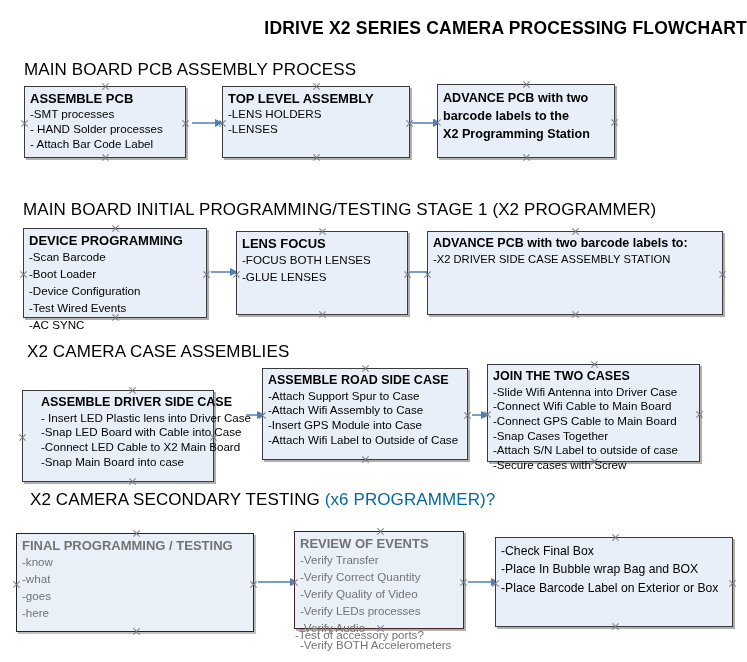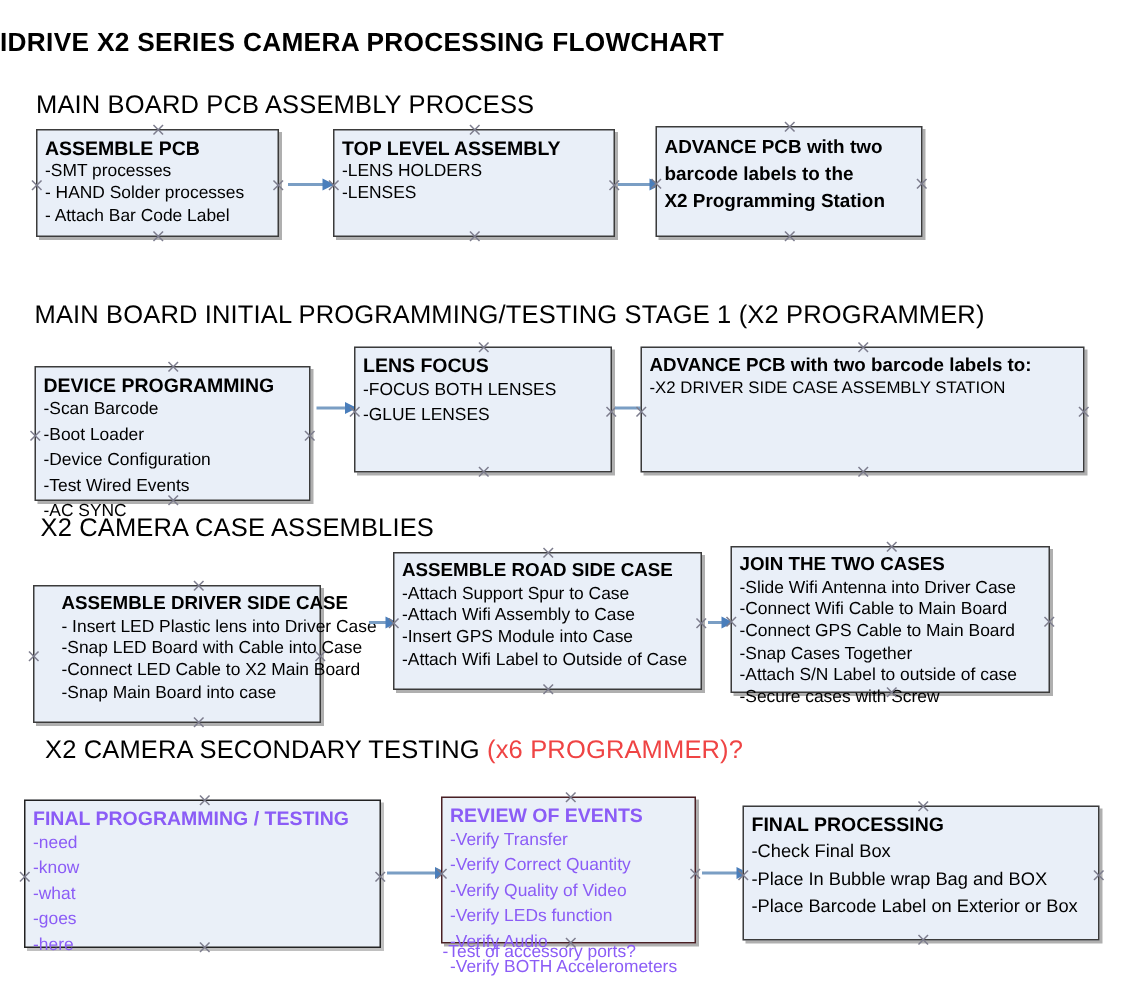--- a/index.html
+++ b/index.html
@@ -14,35 +14,35 @@
     font-family: "Liberation Sans", sans-serif;
     color: #000000;
     overflow: hidden;
   }
 
   
   .doc-title {
     position: absolute;
     left: 0; top: 18px;
     width: 747px;
-    text-align: left;
+    text-align: right;
     font-size: 17.5px;
     font-weight: bold;
     letter-spacing: 0.2px;
     white-space: nowrap;
   }
   .section-heading {
     position: absolute;
     font-size: 17px;
     font-weight: normal;
     white-space: nowrap;
     letter-spacing: 0.1px;
   }
   .section-heading .accent-red {
-    color: #ef4444;
+    color: #0369a1;
   }
 
   
   .flow-box {
     position: absolute;
     box-sizing: border-box;
     background: #e9eff8;
     border: 1px solid #3b3b3b;
     box-shadow: 2px 2px 0 rgba(110,110,110,0.55);
     padding: 4px 5px 3px 5px;
@@ -66,21 +66,21 @@
   .box-title.small {
     font-size: 12.5px;
   }
   .box-line {
     font-size: 11.6px;
     line-height: 1.32;
     white-space: nowrap;
   }
   .flow-box.red-box .box-title,
   .flow-box.red-box .box-line {
-    color: #8b5cf6;
+    color: #737373;
   }
 
   
   .tight .box-line { line-height: 1.26; }
   .loose .box-line { line-height: 1.46; }
   .big-lines .box-line { font-size: 12.2px; line-height: 1.5; }
   .bold-lines .box-line { font-weight: bold; font-size: 12.6px; line-height: 1.42; }
 
   
   .connector {
@@ -160,21 +160,21 @@
   <span class="handle" style="left:84px; top:-5px;"></span>
   <span class="handle" style="left:84px; bottom:-5px;"></span>
   <span class="handle" style="left:-5px; top:33px;"></span>
   <span class="handle" style="right:-5px; top:33px;"></span>
 </div>
 
 <div class="section-heading" style="left:23px; top:200px;">
   <span>MAIN BOARD INITIAL PROGRAMMING/TESTING STAGE 1 (X2 PROGRAMMER)</span>
 </div>
 
-<div class="flow-box loose" style="left:23px; top:244px; width:184px; height:90px;">
+<div class="flow-box loose" style="left:23px; top:228px; width:184px; height:90px;">
   <div class="box-title">DEVICE PROGRAMMING</div>
   <div class="box-line">-Scan Barcode</div>
   <div class="box-line">-Boot Loader</div>
   <div class="box-line">-Device Configuration</div>
   <div class="box-line">-Test Wired Events</div>
   <div class="box-line">-AC SYNC</div>
   <span class="handle" style="left:87px; top:-5px;"></span>
   <span class="handle" style="left:87px; bottom:-5px;"></span>
   <span class="handle" style="left:-5px; top:41px;"></span>
   <span class="handle" style="right:-5px; top:41px;"></span>
@@ -256,56 +256,54 @@
   <span class="handle" style="left:-5px; top:45px;"></span>
   <span class="handle" style="right:-5px; top:45px;"></span>
 </div>
 
 <div class="section-heading" style="left:30px; top:490px;">
   <span>X2 CAMERA SECONDARY TESTING </span><span class="accent-red">(x6 PROGRAMMER)?</span>
 </div>
 
 <div class="flow-box red-box thin-border loose" style="left:16px; top:533px; width:238px; height:99px;">
   <div class="box-title">FINAL PROGRAMMING / TESTING</div>
-  <div class="box-line">-need</div>
   <div class="box-line">-know</div>
   <div class="box-line">-what</div>
   <div class="box-line">-goes</div>
   <div class="box-line">-here</div>
   <span class="handle" style="left:115px; top:-5px;"></span>
   <span class="handle" style="left:115px; bottom:-5px;"></span>
   <span class="handle" style="left:-5px; top:46px;"></span>
   <span class="handle" style="right:-5px; top:46px;"></span>
 </div>
 
 <div class="connector" style="left:258px; top:581px; width:39px;">
   <span class="arrow-head"></span>
 </div>
 
 <div class="flow-box red-box loose" style="left:294px; top:531px; width:170px; height:98px;">
   <div class="box-title">REVIEW OF EVENTS</div>
   <div class="box-line">-Verify Transfer</div>
   <div class="box-line">-Verify Correct Quantity</div>
   <div class="box-line">-Verify Quality of Video</div>
-  <div class="box-line">-Verify LEDs function</div>
+  <div class="box-line">-Verify LEDs processes</div>
   <div class="box-line">-Verify Audio</div>
   <div class="box-line">-Verify BOTH Accelerometers</div>
   <div class="box-line" style="position:absolute; left:0px; bottom:-16px;">-Test of accessory ports?</div>
   <span class="handle" style="left:81px; top:-5px;"></span>
   <span class="handle" style="left:81px; bottom:-5px;"></span>
   <span class="handle" style="left:-5px; top:46px;"></span>
   <span class="handle" style="right:-5px; top:46px;"></span>
 </div>
 
 <div class="connector" style="left:468px; top:581px; width:30px;">
   <span class="arrow-head"></span>
 </div>
 
 <div class="flow-box big-lines" style="left:495px; top:537px; width:238px; height:90px;">
-  <div class="box-title">FINAL PROCESSING</div>
   <div class="box-line"> -Check Final Box</div>
   <div class="box-line">-Place In Bubble wrap Bag and BOX</div>
   <div class="box-line">-Place Barcode Label on Exterior or Box</div>
   <span class="handle" style="left:115px; top:-5px;"></span>
   <span class="handle" style="left:115px; bottom:-5px;"></span>
   <span class="handle" style="left:-5px; top:41px;"></span>
   <span class="handle" style="right:-5px; top:41px;"></span>
 </div>
 
 </body></html>

